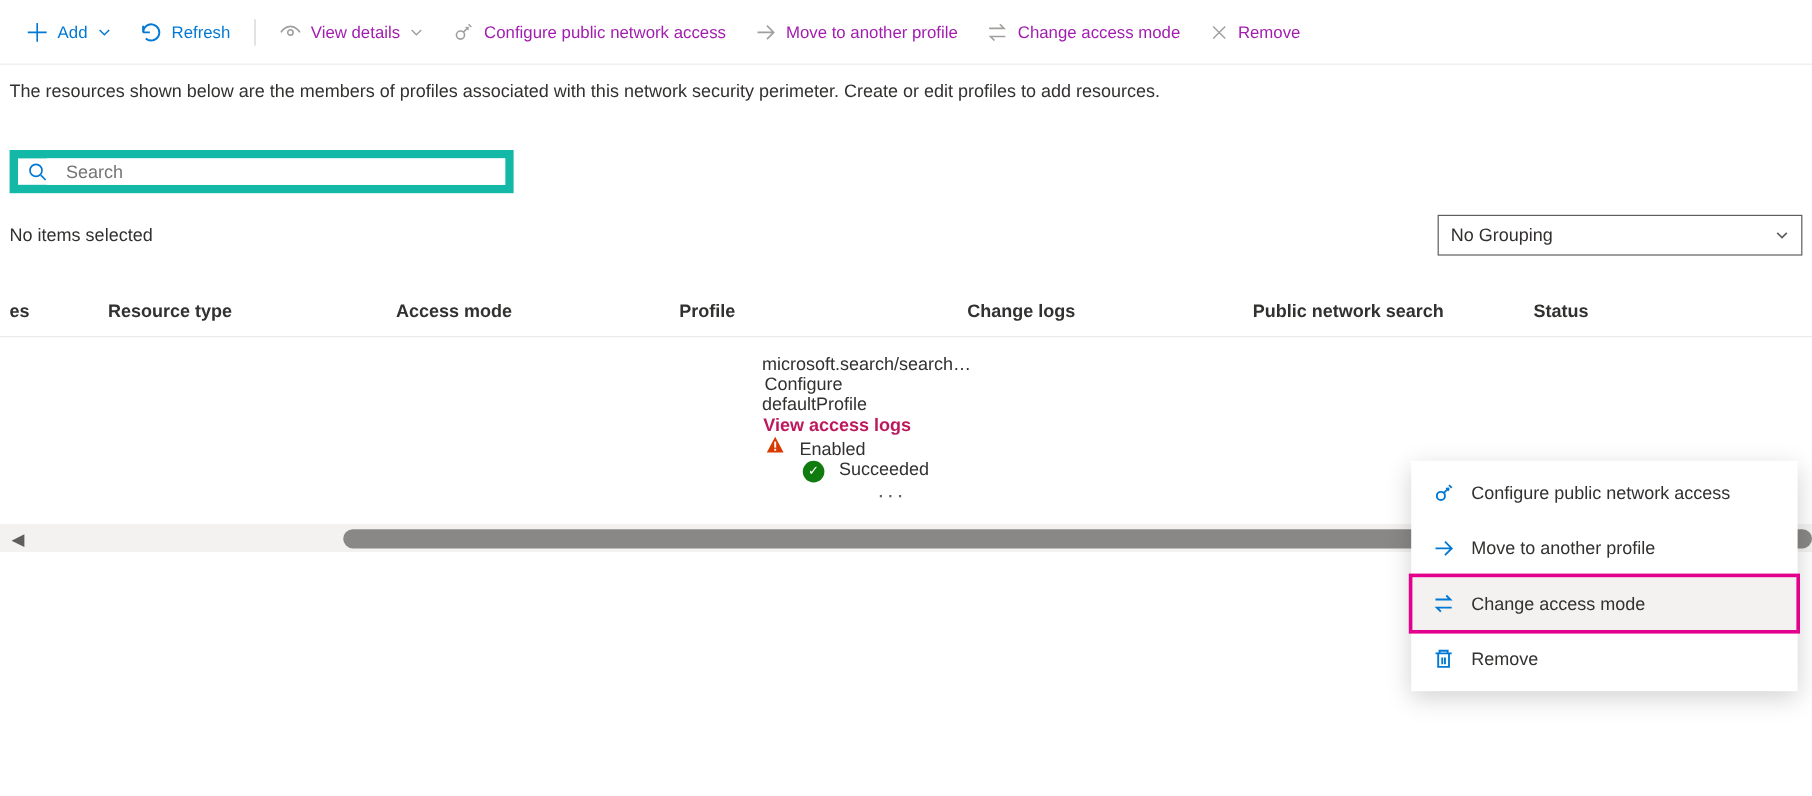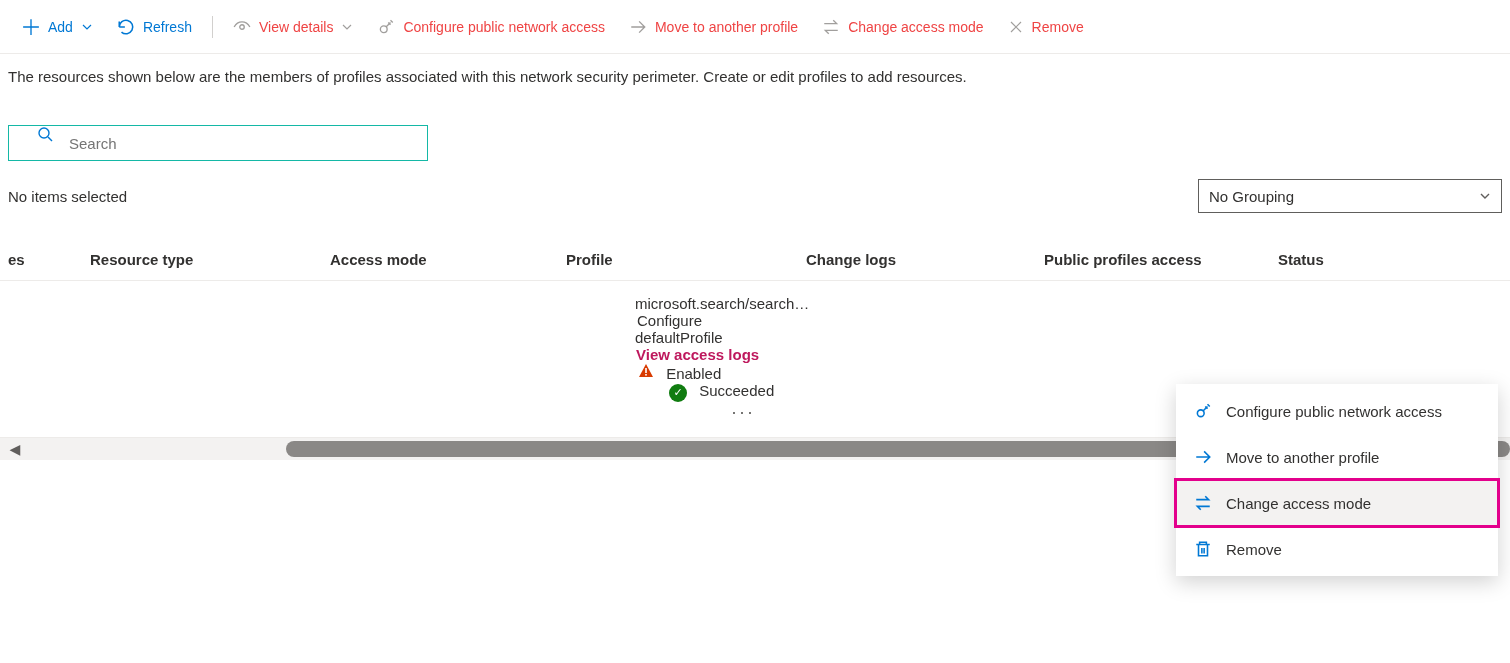--- a/index.html
+++ b/index.html
@@ -24,46 +24,46 @@
     align-items: center;
     gap: 8px;
     padding: 6px 10px;
     color: #323130;
     cursor: pointer;
     border: none;
     background: none;
     font-size: 14px;
     white-space: nowrap;
   }
-  .tb-btn.disabled { color: #ef4444; cursor: default; }
+  .tb-btn.disabled { color: #a21caf; cursor: default; }
   .tb-btn.disabled svg { stroke: #a19f9d; fill: none;}
   .tb-sep {
     width: 1px;
     height: 22px;
     background: #d2d0ce;
     margin: 0 6px;
   }
   .icon { display: inline-flex; align-items: center; justify-content: center; }
   .blue { color: #0078d4; }
   .blue svg { stroke: #0078d4; }
   .description {
     padding: 14px 8px 0 8px;
     font-size: 15px;
     color: #323130;
   }
   .search-wrap {
     padding: 40px 8px 0 8px;
   }
   .search-box {
     display: flex;
-    align-items: flex-start;
+    align-items: center;
     width: 420px;
-    border: 1px solid #14b8a6;
+    border: 7px solid #14b8a6;
     height: 36px;
-    padding-left: 28px;
+    padding-left: 8px;
   }
   .search-box input {
     border: none;
     outline: none;
     font-size: 15px;
     padding-left: 16px;
     flex: 1;
     height: 100%;
   }
   .mid-row {
@@ -275,21 +275,21 @@
   </div>
 </div>
 
 <div class="table">
   <div class="thead">
     <div class="col-prefix">es</div>
     <div class="col-rtype">Resource type</div>
     <div class="col-amode">Access mode</div>
     <div class="col-profile">Profile</div>
     <div class="col-alogs">Change logs</div>
-    <div class="col-pna">Public profiles access</div>
+    <div class="col-pna">Public network search</div>
     <div class="col-status">Status</div>
     <div class="col-actions"></div>
   </div>
 
   <div class="trow">
     <div class="col-prefix"></div>
     <div class="col-rtype">microsoft.search/search…</div>
     <div class="col-amode">Configure</div>
     <div class="col-profile">defaultProfile</div>
     <div class="col-alogs">

